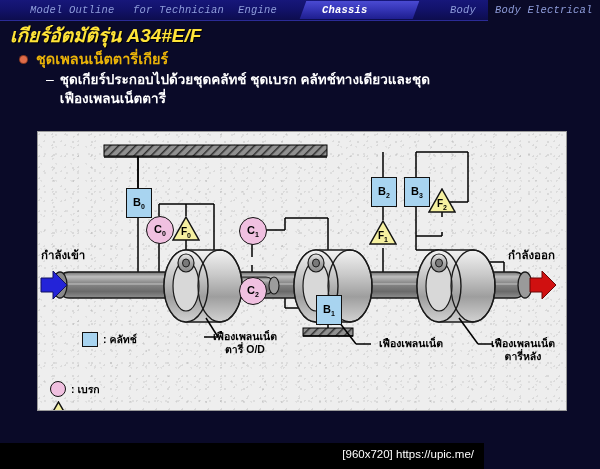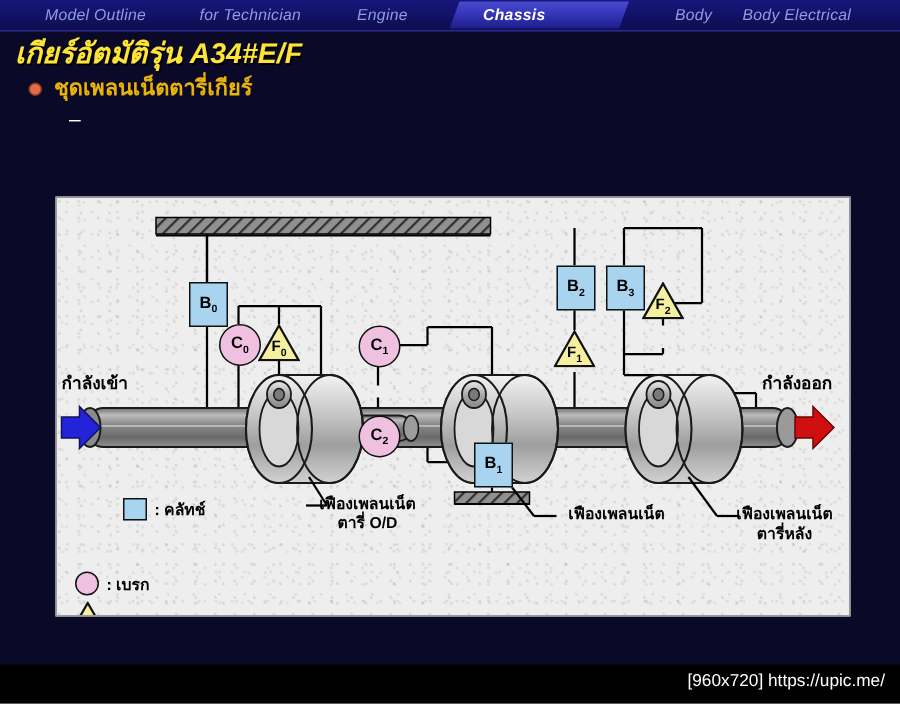--- a/index.html
+++ b/index.html
@@ -6,23 +6,24 @@
   body{
     width:600px;height:469px;
     background:#0a0a28;
     font-family:"Liberation Sans","DejaVu Sans",sans-serif;
     overflow:hidden;
     position:relative;
   }
 
   
   #navbar{
-    position:absolute;left:0;top:0;width:600px;height:20px;
+    position:absolute;left:0;top:0;width:488px;height:20px;
     background:linear-gradient(180deg,#17177a 0%,#12126b 45%,#0d0d4e 100%);
     border-bottom:1px solid #2b2b96;
+    font-family:Liberation Mono, monospace;
   }
   .navitem{
     position:absolute;top:3px;height:15px;line-height:15px;
     font-size:10.5px;font-style:italic;color:#8f9ddb;
     white-space:nowrap;letter-spacing:.2px;
   }
   .navitem.active{color:#ffffff;font-weight:bold;z-index:3;}
   #navhl{
     position:absolute;top:1px;height:18px;
     background:linear-gradient(180deg,#4a4ad2 0%,#3838bb 40%,#1e1e8e 100%);
@@ -68,21 +69,21 @@
       radial-gradient(circle at 84% 78%, rgba(0,0,0,.10) 0 1px, transparent 1px),
       radial-gradient(circle at 23% 87%, rgba(0,0,0,.07) 0 1px, transparent 1px),
       radial-gradient(circle at 71% 42%, rgba(0,0,0,.09) 0 1px, transparent 1px);
     background-size:13px 11px,17px 15px,11px 19px,19px 13px,15px 17px,21px 11px;
     opacity:.85;pointer-events:none;
   }
   #svgdia{position:absolute;left:0;top:0;}
 
   
   #footer{
-    position:absolute;left:0;bottom:0;width:600px;height:26px;
+    position:absolute;left:0;bottom:0;width:484px;height:26px;
     background:#000000;
   }
   #footertext{
     position:absolute;right:10px;top:5px;
     font-size:11.5px;color:#ffffff;white-space:nowrap;
   }
 </style>
 </head>
 <body>
 
@@ -98,20 +99,24 @@
 
 <div id="title">เกียร์อัตมัติรุ่น A34#E/F</div>
 
 <div id="bullets">
   <div class="b1row">
     <div class="bulletdot"></div>
     <div class="b1text">ชุดเพลนเน็ตตารี่เกียร์</div>
   </div>
   <div class="b2row">
     <div class="dash">–</div>
+    <div>
+      <div class="b2text">ชุดเกียร์ประกอบไปด้วยชุดคลัทช์ ชุดเบรก คลัทช์ทางเดียวและชุด</div>
+      <div class="b2text">เฟืองเพลนเน็ตตารี่</div>
+    </div>
   </div>
 </div>
 
 <div id="panel">
   <svg id="svgdia" width="528" height="278" viewBox="0 0 528 278">
     <defs>
       <pattern id="hatch" width="6" height="6" patternTransform="rotate(45)" patternUnits="userSpaceOnUse">
         <rect width="6" height="6" fill="#909090"></rect>
         <line x1="0" y1="0" x2="0" y2="6" stroke="#303030" stroke-width="3"></line>
       </pattern>

